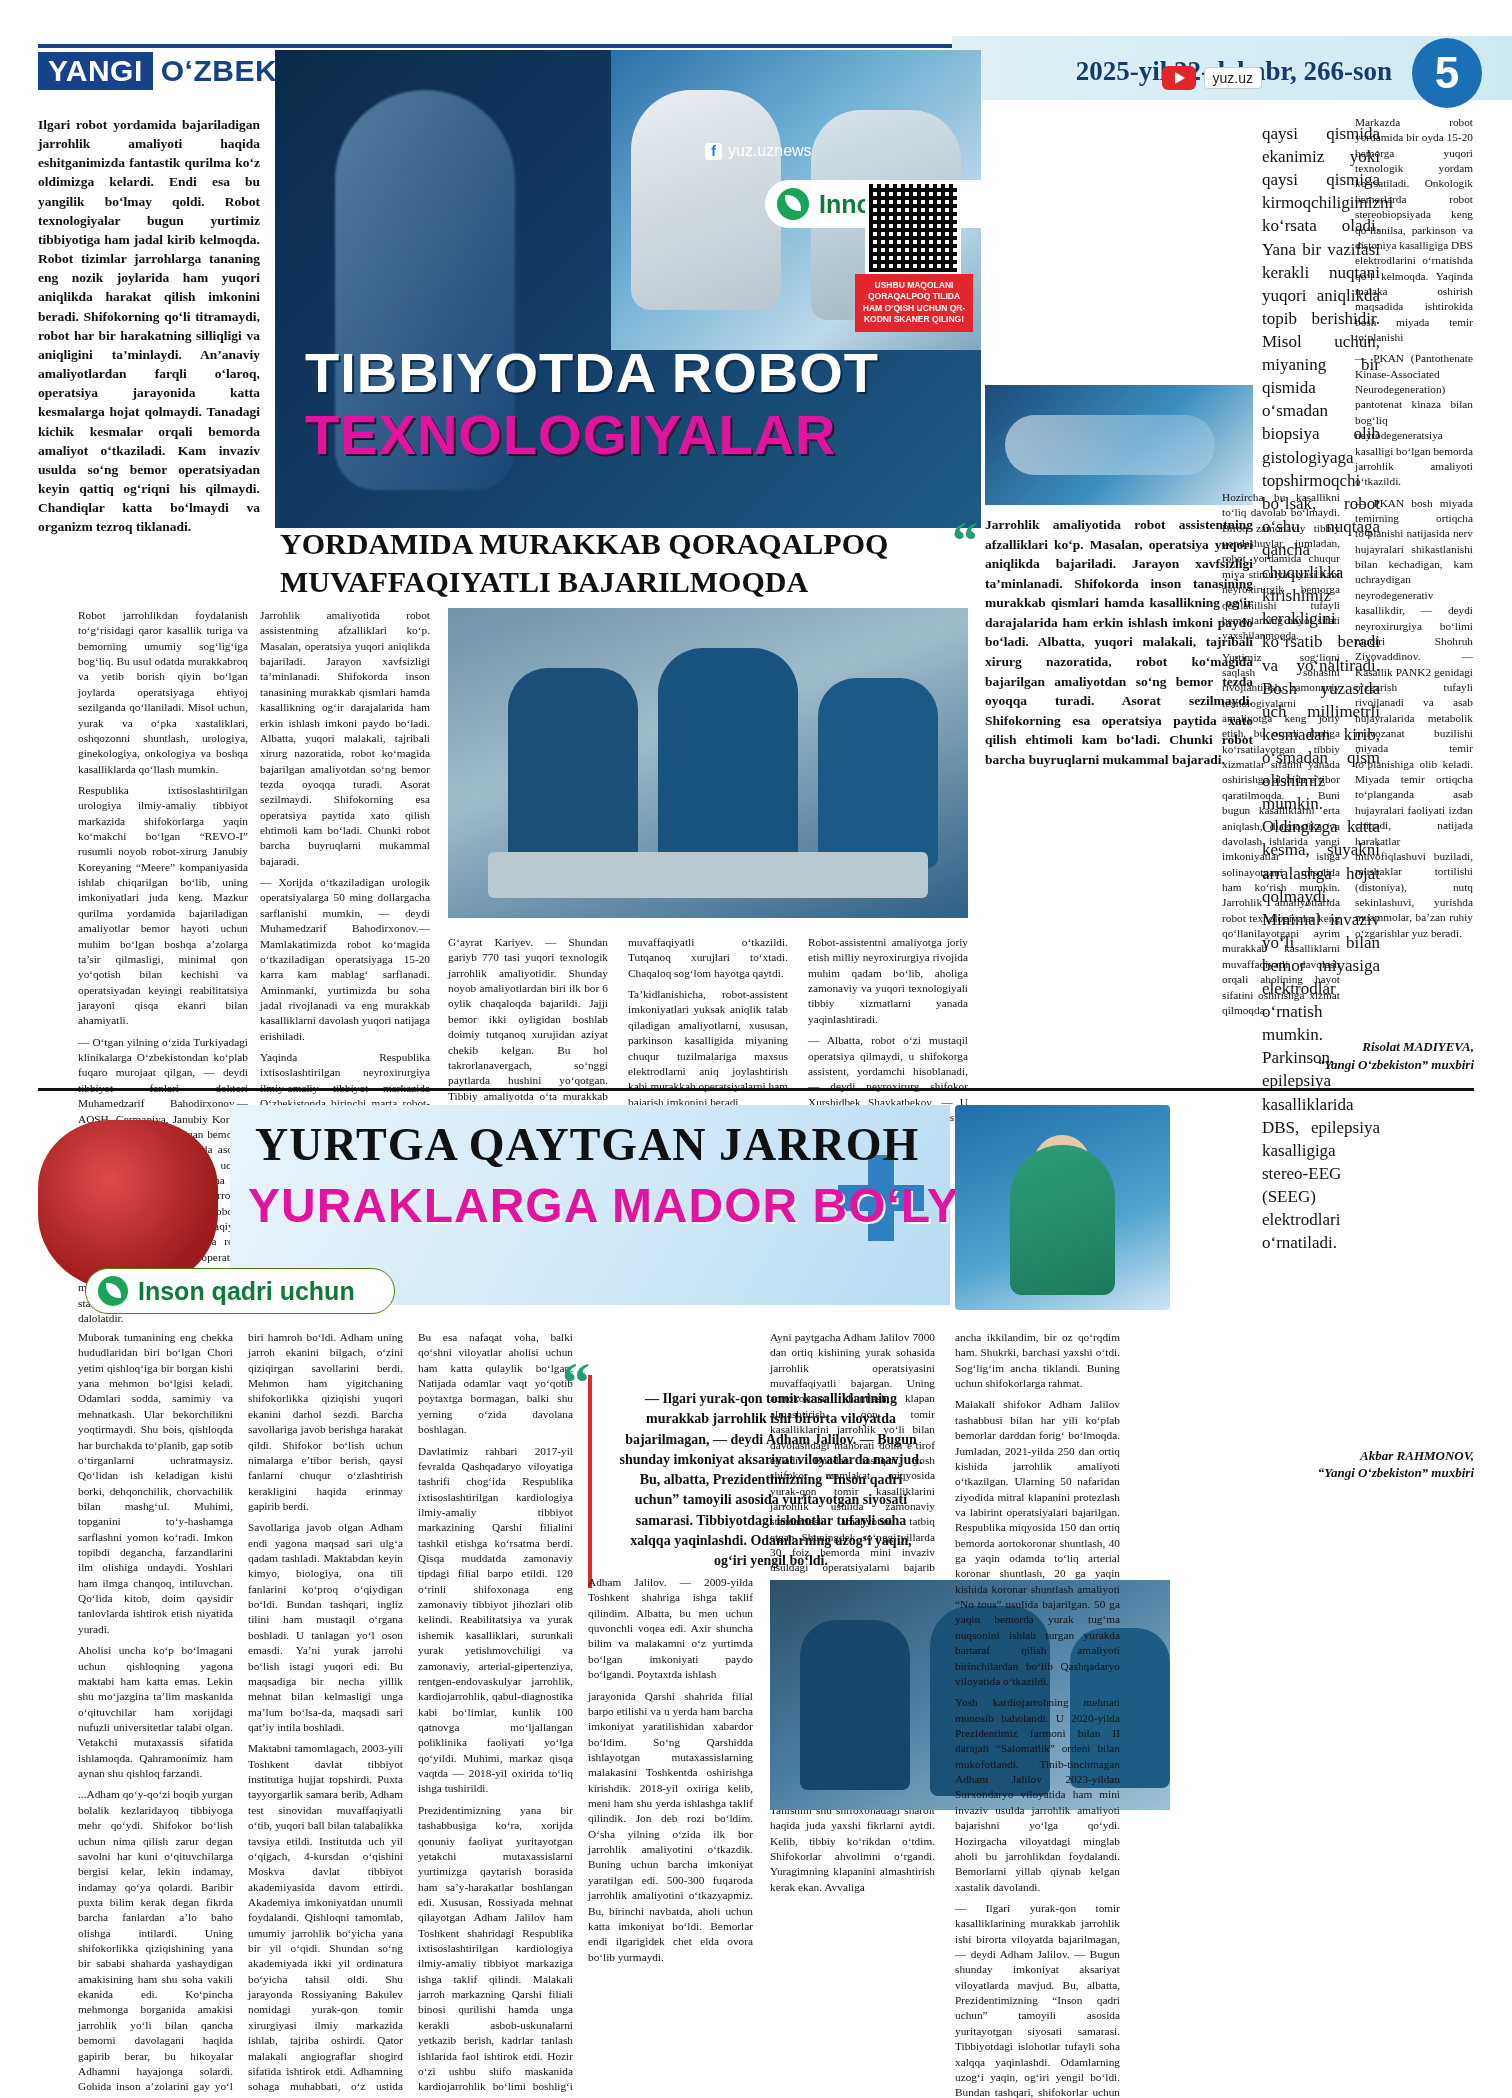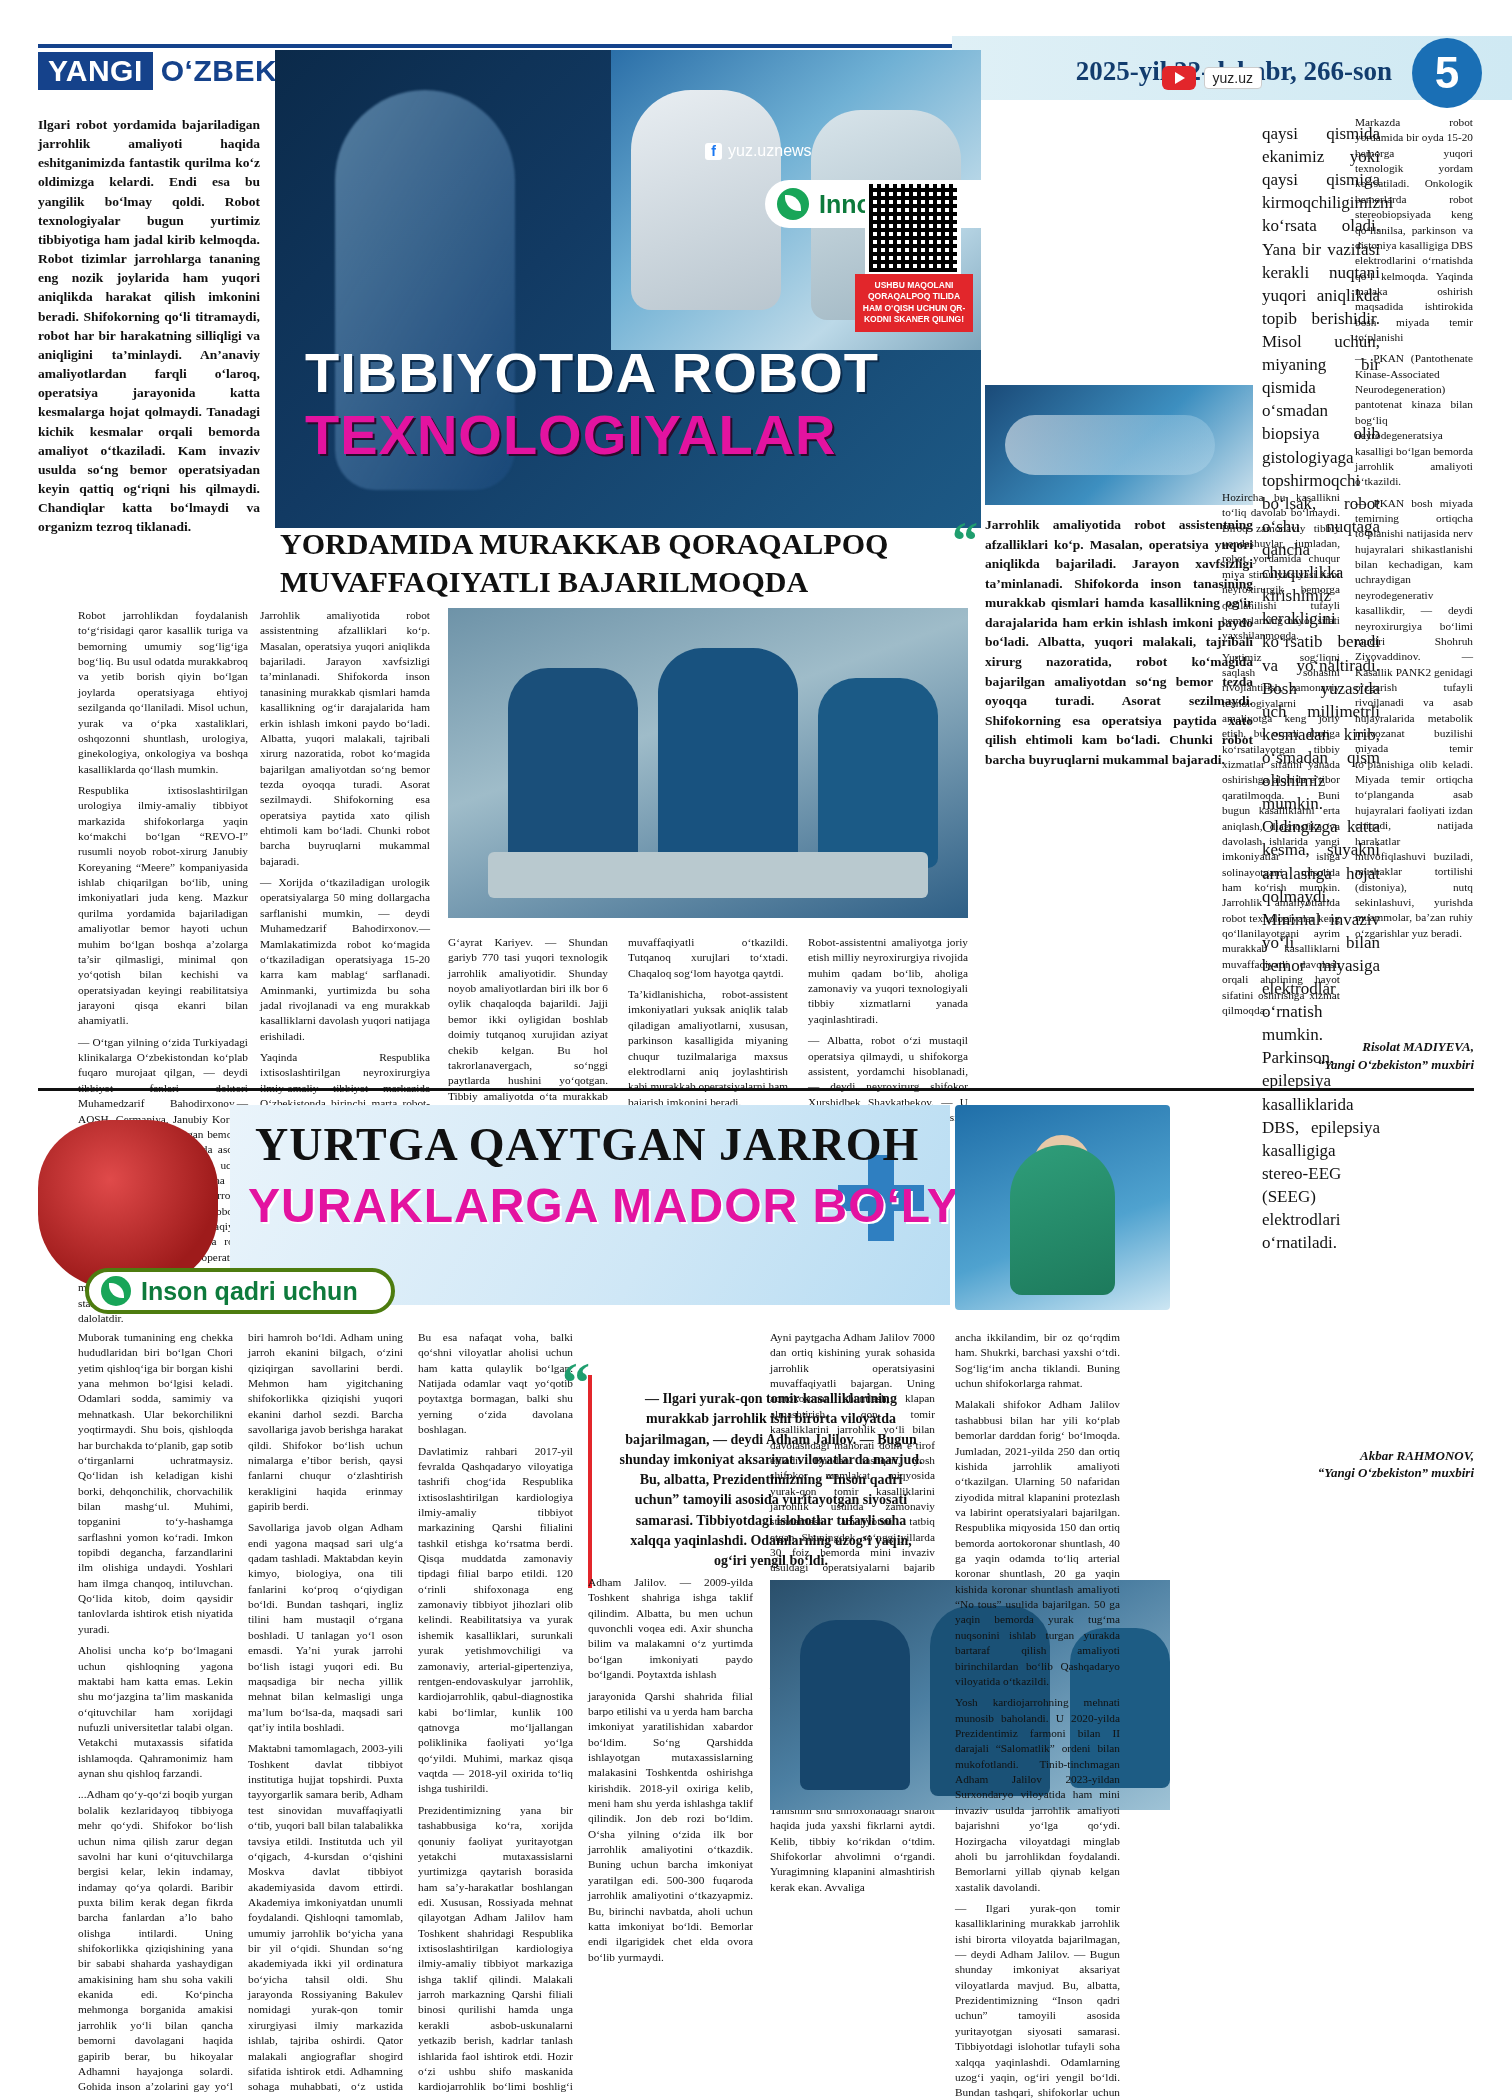--- a/index.html
+++ b/index.html
@@ -80,21 +80,21 @@
 
   
   .hero2{position:absolute;left:230px;top:1105px;width:720px;height:200px;background:linear-gradient(120deg,#eaf4fb,#cfe7f6 60%,#b7dcf2);overflow:hidden;}
   .hero2 .cross{position:absolute;right:26px;top:50px;width:86px;height:86px;}
   .hero2 .cross:before,.hero2 .cross:after{content:"";position:absolute;background:#2f7fc1;}
   .hero2 .cross:before{left:30px;top:0;width:26px;height:86px;}
   .hero2 .cross:after{left:0;top:30px;width:86px;height:26px;}
   .heartimg{position:absolute;left:38px;top:1120px;width:180px;height:170px;background:radial-gradient(circle at 40% 35%,#e04a4a,#9e1b1b 70%);border-radius:40% 40% 45% 45%;}
   .h2title1{position:absolute;left:255px;top:1118px;font-family:"Liberation Serif",serif;font-weight:bold;font-size:46px;color:#111;letter-spacing:1px;}
   .h2title2{position:absolute;left:248px;top:1178px;font-family:"Liberation Sans",sans-serif;font-weight:bold;font-size:48px;color:#e313a0;letter-spacing:1px;text-shadow:2px 2px 0 #ffffff;}
-  .insonbadge{position:absolute;left:85px;top:1268px;width:310px;height:46px;background:#fff;border:4px solid #4d7c0f;border-radius:23px;display:flex;align-items:center;gap:10px;padding-left:12px;box-sizing:border-box;}
+  .insonbadge{position:absolute;left:85px;top:1268px;width:310px;height:46px;background:#fff;border:1px solid #4d7c0f;border-radius:23px;display:flex;align-items:center;gap:10px;padding-left:12px;box-sizing:border-box;}
   .insonbadge .leaf{width:30px;height:30px;border-radius:50%;background:#18a558;position:relative;}
   .insonbadge .leaf:after{content:"";position:absolute;left:8px;top:7px;width:15px;height:15px;border-radius:0 13px 0 13px;background:#fff;}
   .insonbadge span{font-family:"Liberation Sans",sans-serif;font-weight:bold;font-size:25px;color:#0e7a3c;}
   .docphoto{position:absolute;left:955px;top:1105px;width:215px;height:205px;background:linear-gradient(160deg,#1f6ea8,#4fa2cf 60%,#cde6f3);border-radius:4px;}
   .docphoto:after{content:"";position:absolute;left:55px;top:40px;width:105px;height:150px;border-radius:52px 52px 12px 12px;background:linear-gradient(160deg,#2f9e7a,#1d7a5c);}
   .docphoto .face{position:absolute;left:78px;top:30px;width:58px;height:62px;border-radius:50%;background:#e7c9a8;}
 
   .bcolA{position:absolute;left:78px;top:1330px;width:155px;font-size:11.3px;line-height:1.36;text-align:justify;}
   .bcolB{position:absolute;left:248px;top:1330px;width:155px;font-size:11.3px;line-height:1.36;text-align:justify;}
   .bcolC{position:absolute;left:418px;top:1330px;width:155px;font-size:11.3px;line-height:1.36;text-align:justify;}

